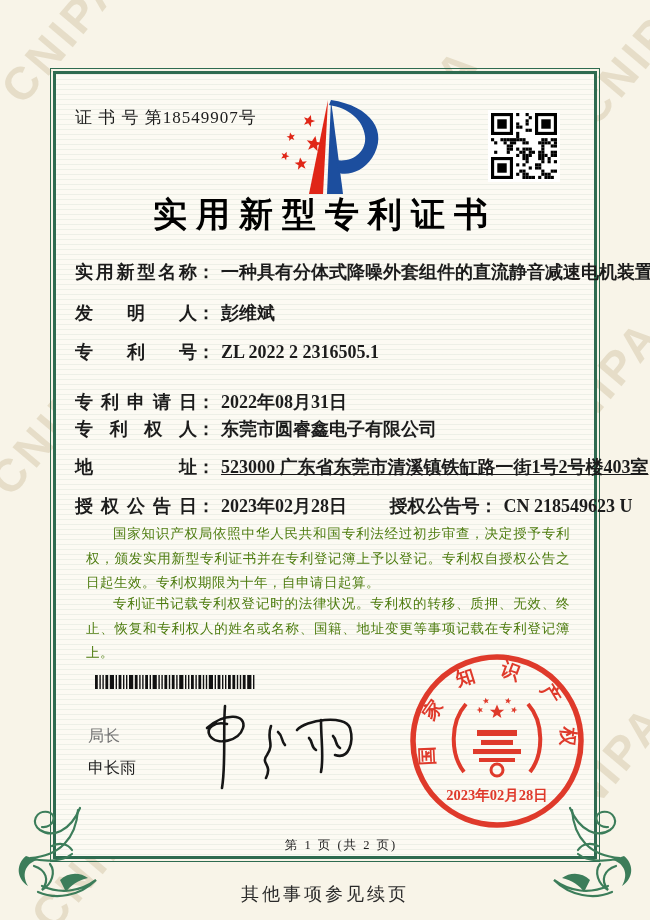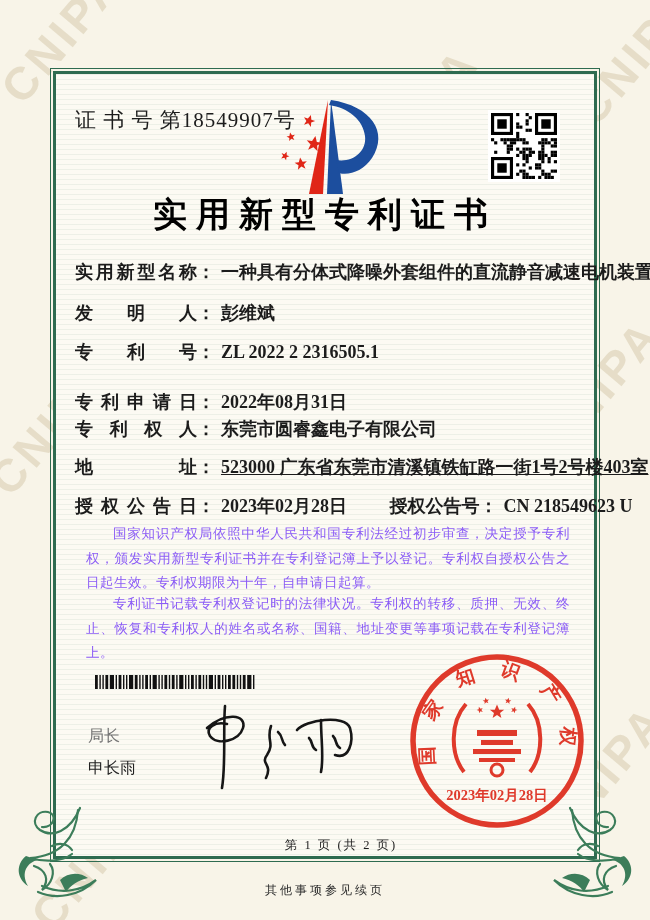--- a/index.html
+++ b/index.html
@@ -26,51 +26,51 @@
   .frame-inner{
     width:100%; height:100%; box-sizing:border-box;
     border:3px solid var(--border-green);
     background:
       repeating-linear-gradient(to bottom, rgba(60,120,90,0.08) 0 1px, rgba(60,120,90,0) 1px 5px),
       var(--inner-paper);
   }
   .corner-ornament{position:absolute; width:96px; height:96px;}
   .corner-ornament path{stroke:var(--ornament-green); fill:none; stroke-width:2.2; stroke-linecap:round;}
   .corner-ornament .leaf{fill:var(--ornament-green); stroke:none;}
-  .cert-no{position:absolute; left:75px; top:106px; font-size:21px; letter-spacing:1px;}
+  .cert-no{position:absolute; left:75px; top:106px; font-size:17px; letter-spacing:1px;}
   .logo{position:absolute; left:273px; top:96px; width:122px; height:102px;}
   .logo .red{fill:var(--logo-red);} .logo .blue{fill:var(--logo-blue);}
   .qr{position:absolute; left:488px; top:110px; width:72px; height:72px; background:#fff; padding:3px; box-sizing:border-box;}
   .qr svg{display:block;}
   .title{
     position:absolute; left:0; top:192px; width:100%; text-align:center;
     font-size:34px; font-weight:bold; letter-spacing:9px; color:#000000;
   }
   .row{position:absolute; left:75px; width:500px; font-size:18px; font-weight:bold; white-space:nowrap;}
   .lbl{display:inline-block; width:122px; text-align:justify; text-align-last:justify; vertical-align:bottom;}
   .lbl2{display:inline-block; margin-left:38px;}
   .colon{display:inline-block; margin-right:6px;}
   .para{
     position:absolute; left:86px; width:484px; font-size:13.5px; line-height:1.82;
-    text-indent:2em; text-align:justify; color:#8b5cf6; letter-spacing:0.5px;
+    text-indent:2em; text-align:justify; color:#4d7c0f; letter-spacing:0.5px;
   }
   .barcode{position:absolute; left:95px; top:675px; width:162px; height:14px;}
   .sig-title{position:absolute; left:88px; top:726px; font-size:16px; font-family:"Liberation Sans","DejaVu Sans",sans-serif; color:#737373;}
   .sig-name{position:absolute; left:88px; top:758px; font-size:16px; font-family:"Liberation Sans","DejaVu Sans",sans-serif; color:#222;}
   .sig-hand{position:absolute; left:185px; top:698px; width:185px; height:100px;}
   .sig-hand path{stroke:#161616; stroke-width:2.6; fill:none; stroke-linecap:round; stroke-linejoin:round;}
   .seal{position:absolute; left:406px; top:650px; width:182px; height:182px; opacity:0.92;}
   .seal .ln{stroke:var(--seal-red); fill:none;}
   .seal .fl{fill:var(--seal-red); stroke:none;}
   .seal-text{fill:var(--seal-red); font-size:19px; font-weight:bold; letter-spacing:23px;
     font-family:"Liberation Serif","DejaVu Serif",serif;}
   .seal-date{fill:var(--seal-red); font-size:14.5px; font-weight:bold; text-anchor:middle;
     font-family:"Liberation Serif","DejaVu Serif",serif;}
   .page-no{position:absolute; left:0; top:837px; width:100%; text-align:center; font-size:12.5px; letter-spacing:2px;padding-left:16px;}
-  .footer-note{position:absolute; left:0; top:882px; width:100%; text-align:center; font-size:12px; letter-spacing:3px; color:#2a2a2a;}
+  .footer-note{position:absolute; left:0; top:882px; width:100%; text-align:center; font-size:18px; letter-spacing:3px; color:#2a2a2a;}
 </style>
 </head>
 <body>
 
 <div class="page">
 
   <div class="wm" style="left:-18px;top:8px;">CNIPA</div>
   <div class="wm" style="left:338px;top:88px;">CNIPA</div>
   <div class="wm" style="left:555px;top:30px;">CNIPA</div>
   <div class="wm" style="left:-30px;top:400px;">CNIPA</div>

